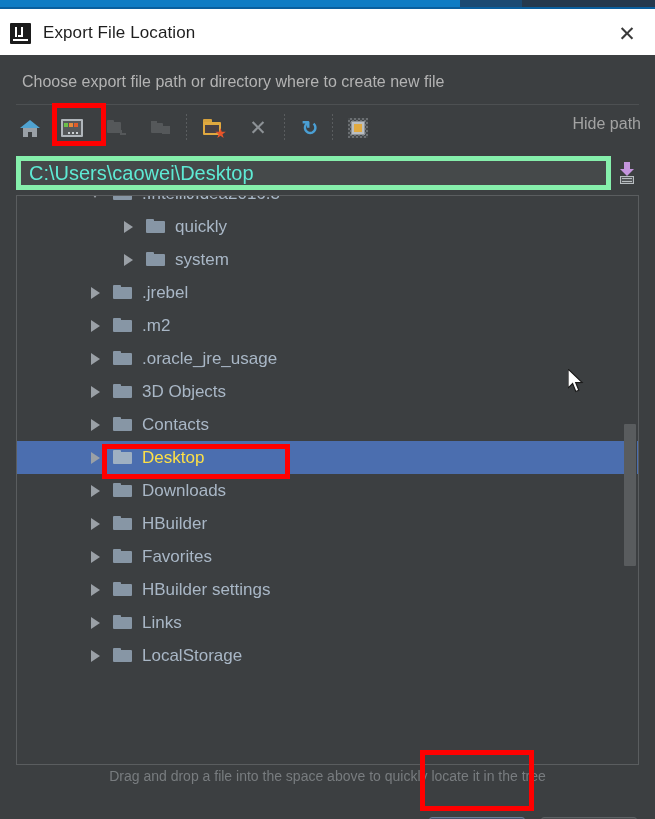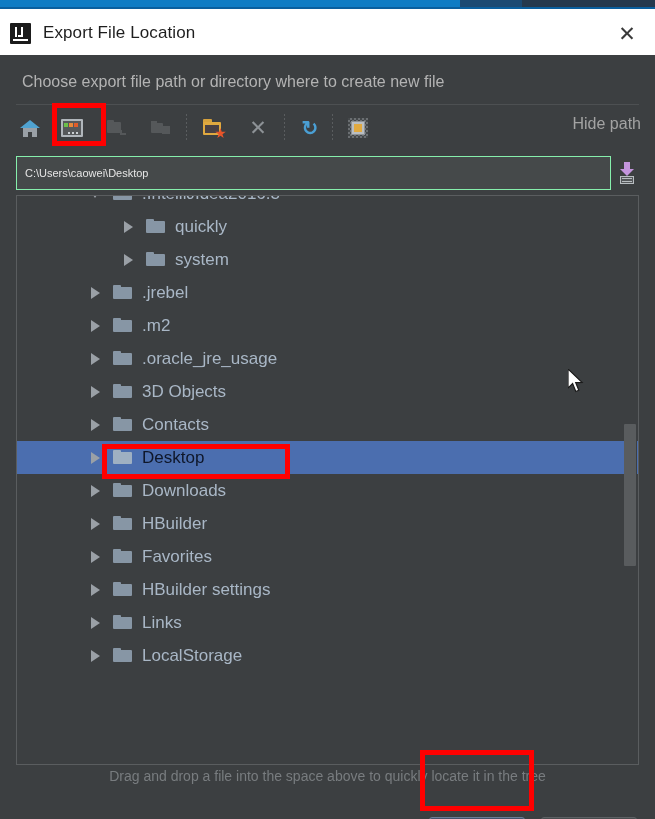--- a/index.html
+++ b/index.html
@@ -190,22 +190,22 @@
 
   .hide-path {
     position: absolute; right: 14px; top: 60px;
     font-size: 16px; color: #a3a3a3; cursor: pointer;
   }
 
   
   .path-row { position: absolute; left: 16px; top: 101px; width: 623px; height: 34px; }
   .path-input {
     position: absolute; left: 0; top: 0; width: 595px; height: 34px;
-    background: #45494a; border: 1px solid #86efac;
-    color: #e5e5e5; font-size: 11px; font-family: "Liberation Sans", sans-serif;
+    background: #45494a; border: 5px solid #86efac;
+    color: #5eead4; font-size: 20px; font-family: "Liberation Sans", sans-serif;
     padding: 0 8px; outline: none;
   }
   .path-drop {
     position: absolute; right: 0; top: 1px; width: 24px; height: 32px;
     display: flex; align-items: center; justify-content: center; cursor: pointer;
   }
   .icon-dl { position: relative; width: 18px; height: 22px; }
   .icon-dl .shaft {
     position: absolute; left: 6px; top: 0; width: 6px; height: 8px; background: #c495dd;
   }
@@ -227,21 +227,21 @@
   
   .tree-wrap {
     position: absolute; left: 16px; top: 140px; width: 623px; height: 570px;
     background: #3c3f41; border: 1px solid #5a5d5f; overflow: hidden;
   }
   .tree-inner { position: absolute; left: 0; top: -19px; width: 623px; }
   .tree-row {
     position: relative; height: 33px; display: flex; align-items: center;
     color: #a9b7c6; font-size: 17px; white-space: nowrap;
   }
-  .tree-row.selected { background: #4b6eaf; color: #0f172a; }
+  .tree-row.selected { background: #4b6eaf; color: #fde047; }
   .arrow-closed {
     width: 0; height: 0; border-top: 6px solid transparent;
     border-bottom: 6px solid transparent; border-left: 9px solid #9aa0a6;
     flex: 0 0 auto;
   }
   .arrow-open {
     width: 0; height: 0; border-left: 6px solid transparent;
     border-right: 6px solid transparent; border-top: 9px solid #9aa0a6;
     flex: 0 0 auto;
   }

